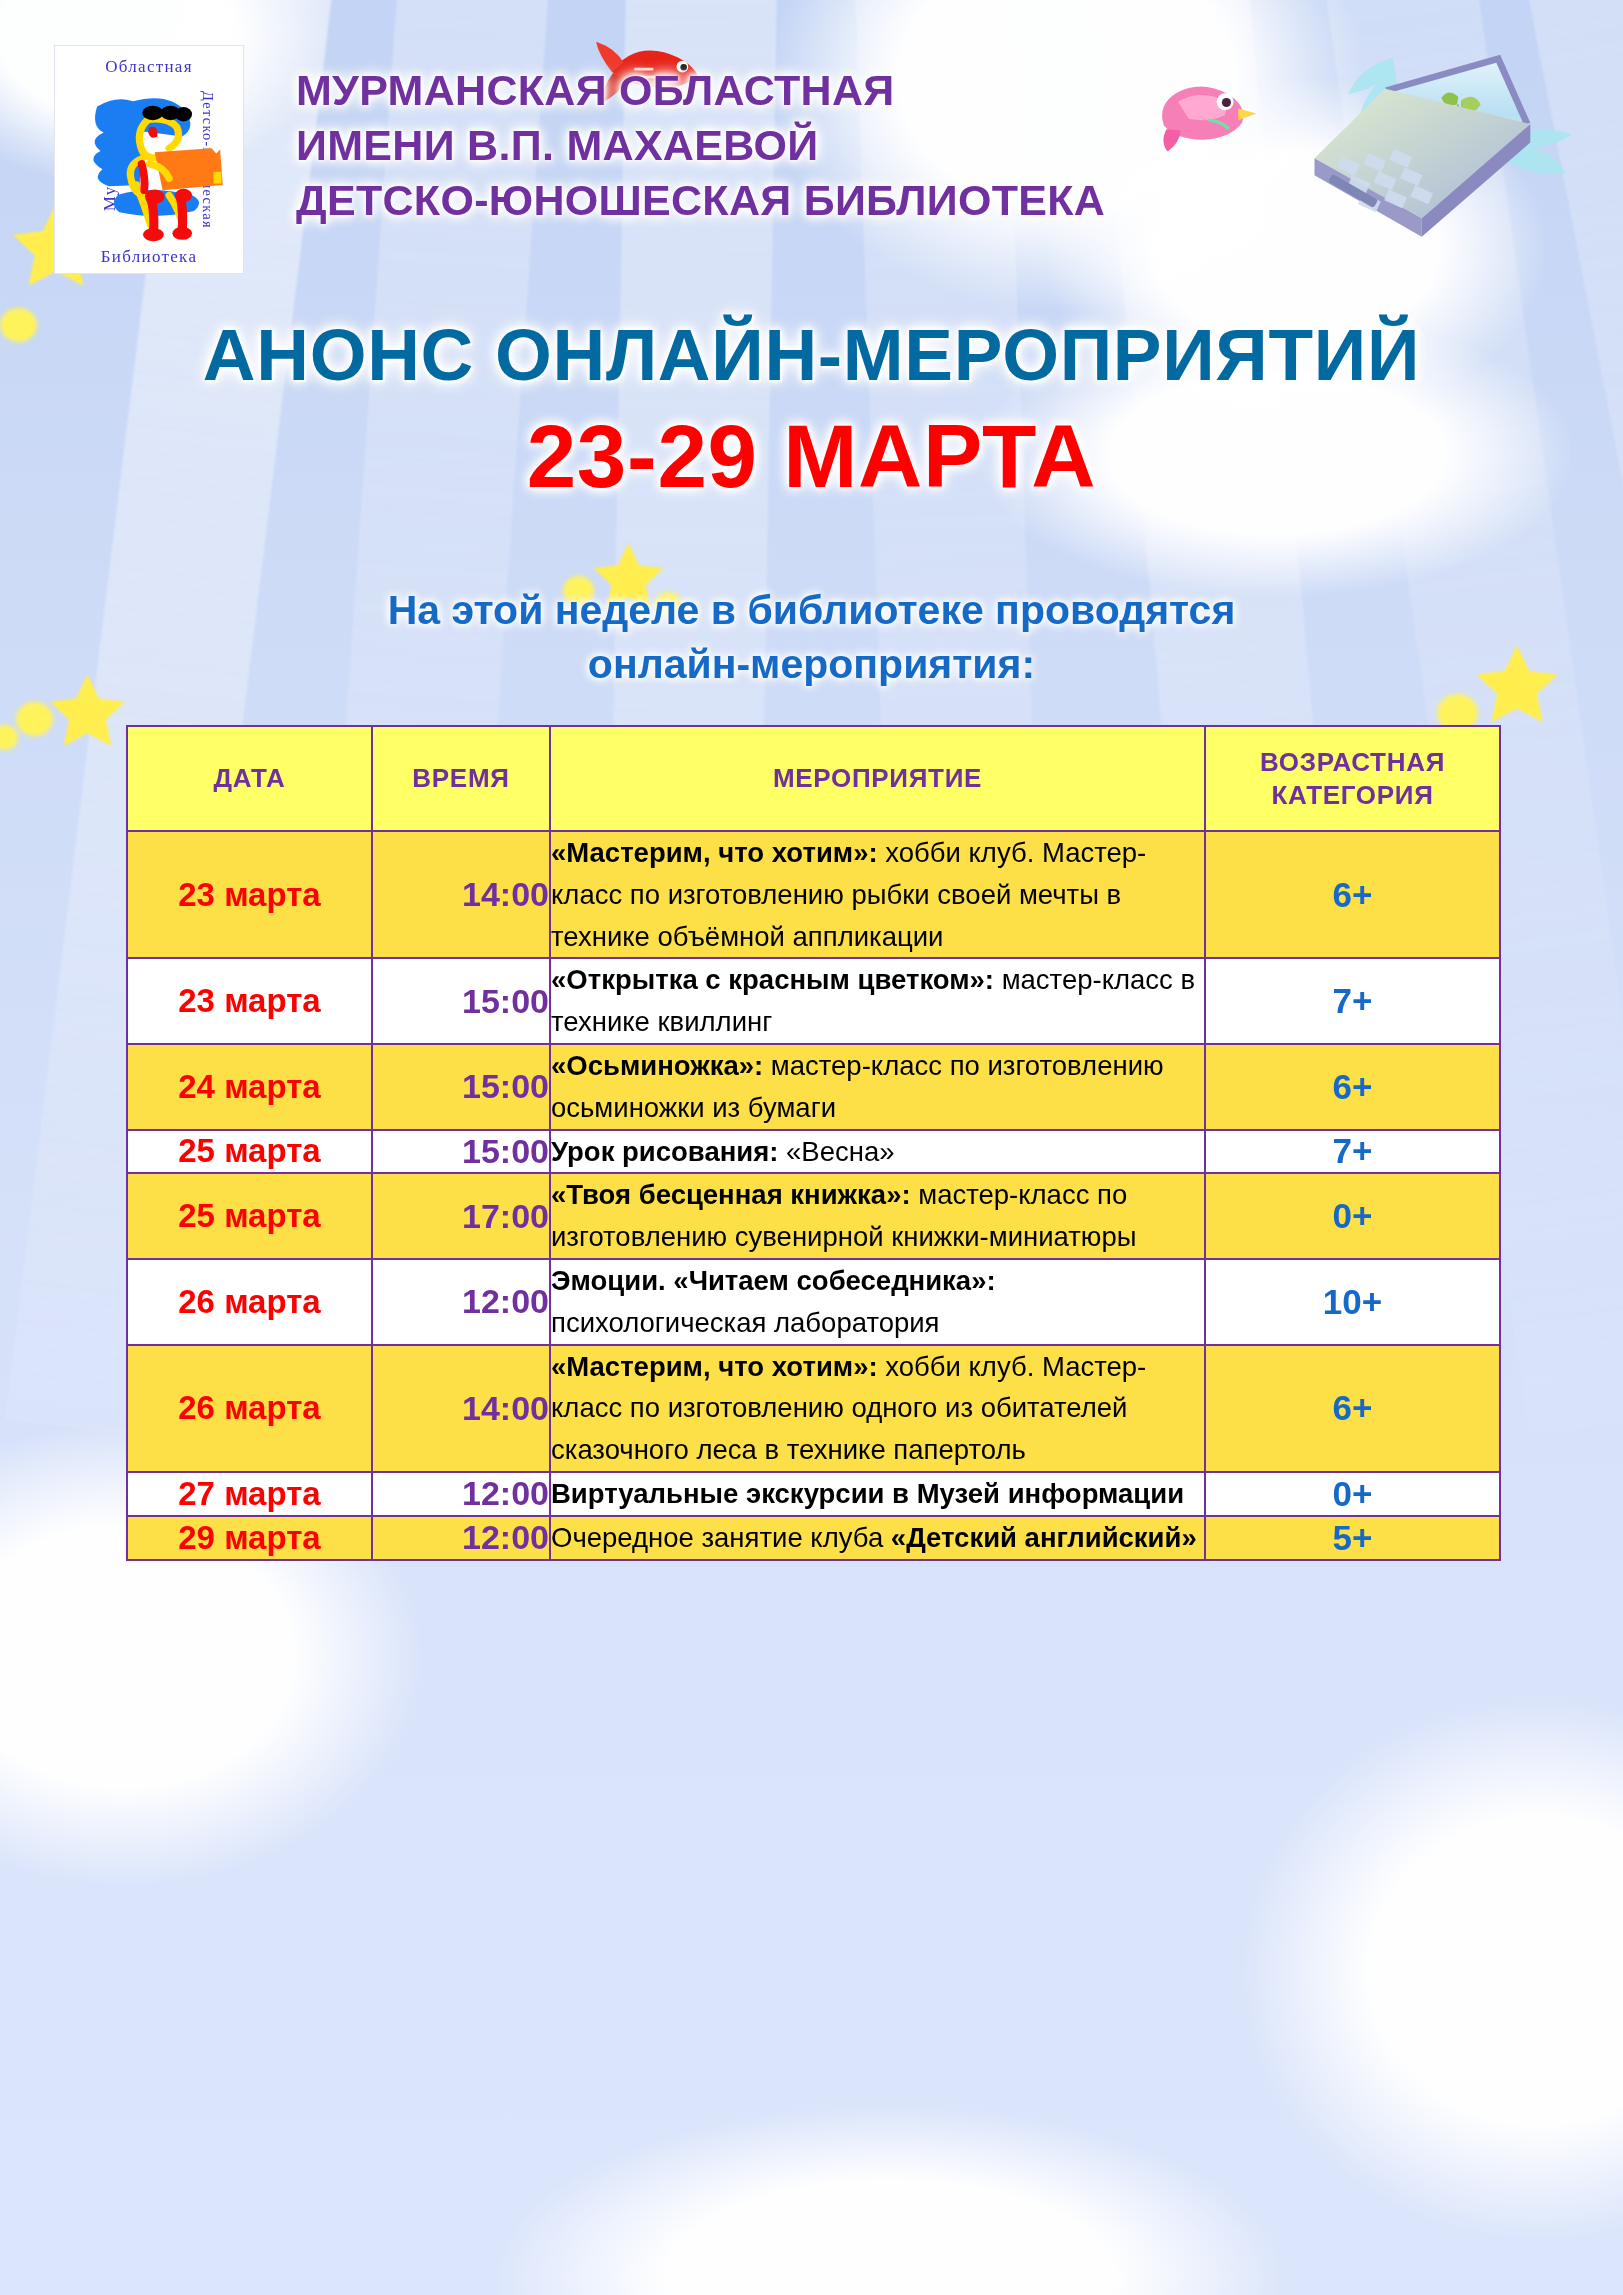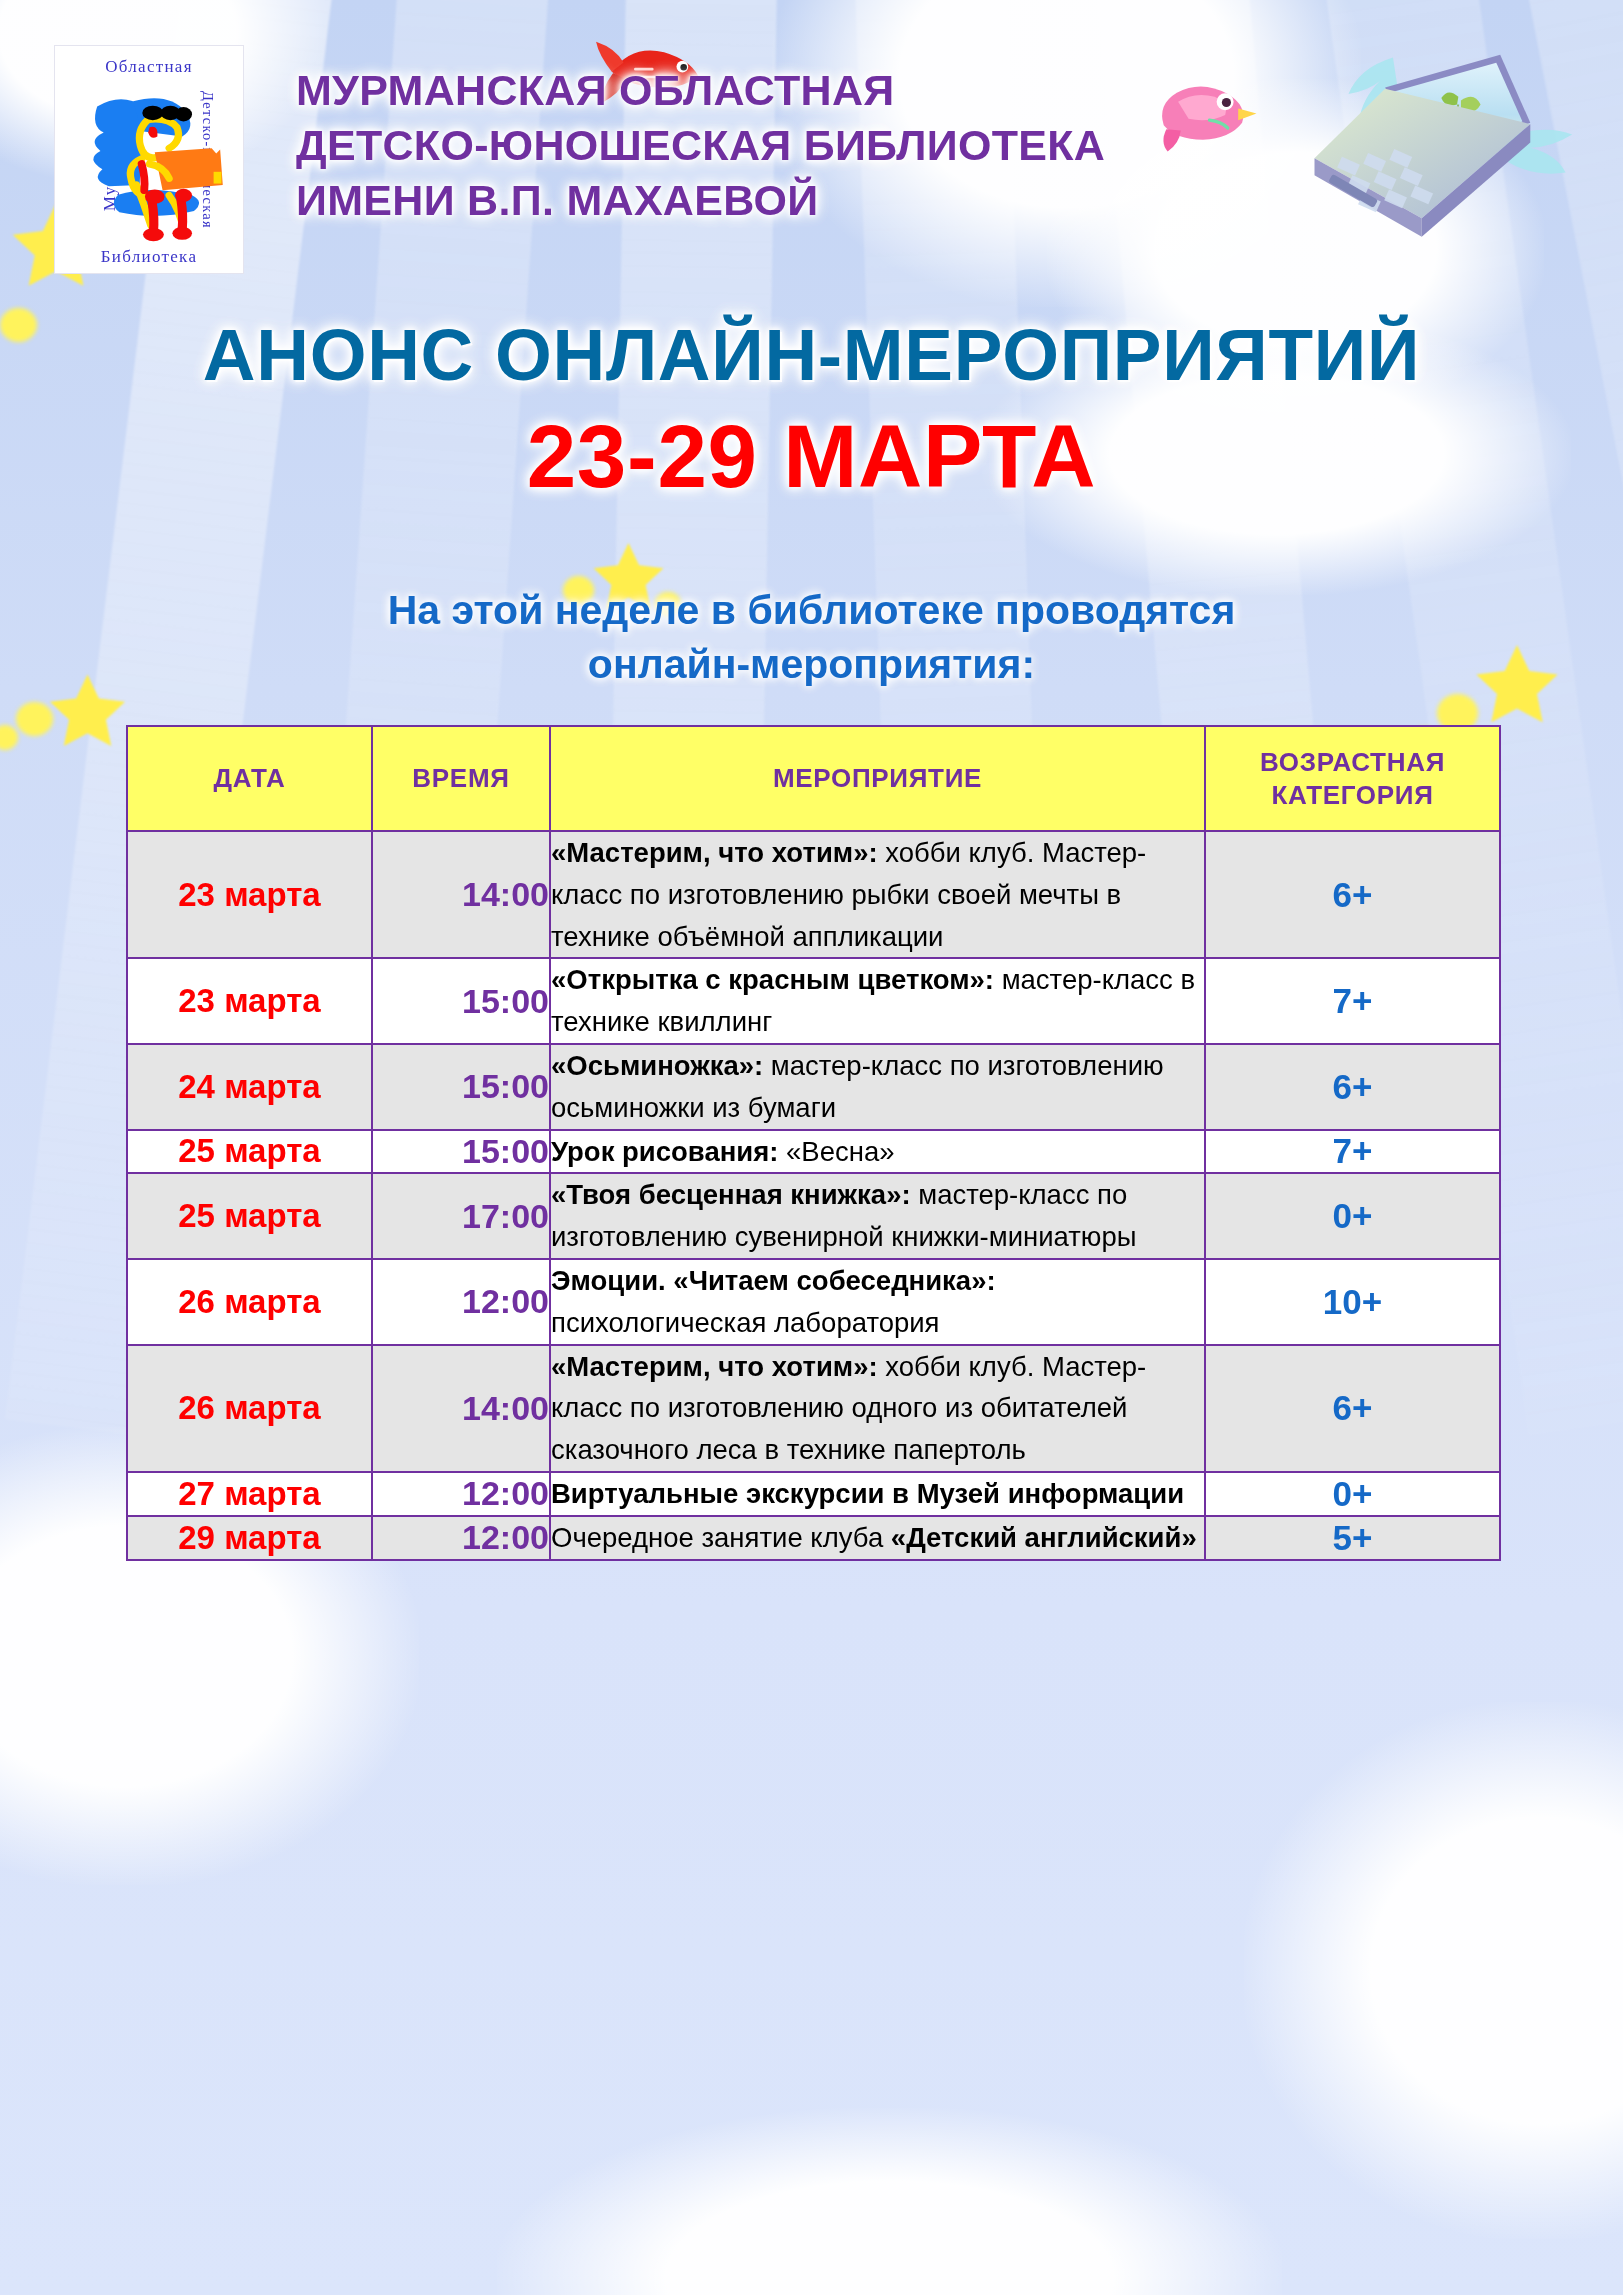--- a/index.html
+++ b/index.html
@@ -175,21 +175,21 @@
     letter-spacing: 0.7px;
     text-align: center;
     height: 105px;
     line-height: 1.25;
   }
   .col-date { width: 245px; }
   .col-time { width: 178px; }
   .col-event{ width: 655px; }
   .col-age  { width: 295px; }
 
-  .schedule tbody tr.shaded td { background: #e5e5e5; }
+  .schedule tbody tr.shaded td { background: #fde047; }
   .schedule tbody tr.plain  td { background: #ffffff; }
 
   .cell-date {
     text-align: center;
     color: #ff0000;
     font-weight: bold;
     font-size: 33px;
   }
   .cell-time {
     text-align: right;
@@ -359,22 +359,22 @@
       <rect x="206" y="228" width="30" height="18" transform="rotate(24 206 228)"></rect>
       <rect x="142" y="268" width="30" height="18" transform="rotate(24 142 268)"></rect>
       <rect x="182" y="262" width="30" height="18" transform="rotate(24 182 262)"></rect>
       <rect x="222" y="256" width="30" height="18" transform="rotate(24 222 256)"></rect>
     </g>
     <rect x="96" y="238" width="80" height="14" rx="4" fill="#7e86b6" transform="rotate(30 96 238)"></rect>
   </svg>
 
   <div class="org-title">
     <div>МУРМАНСКАЯ ОБЛАСТНАЯ</div>
+    <div>ИМЕНИ В.П. МАХАЕВОЙ</div>
     <div>ДЕТСКО-ЮНОШЕСКАЯ БИБЛИОТЕКА</div>
-    <div>ИМЕНИ В.П. МАХАЕВОЙ</div>
   </div>
 </div>
 
 <div class="title-main">АНОНС ОНЛАЙН-МЕРОПРИЯТИЙ</div>
 <div class="title-dates">23-29 МАРТА</div>
 
 <div class="subtitle">
   <div>На этой неделе в библиотеке проводятся</div>
   <div>онлайн-мероприятия:</div>
 </div>

